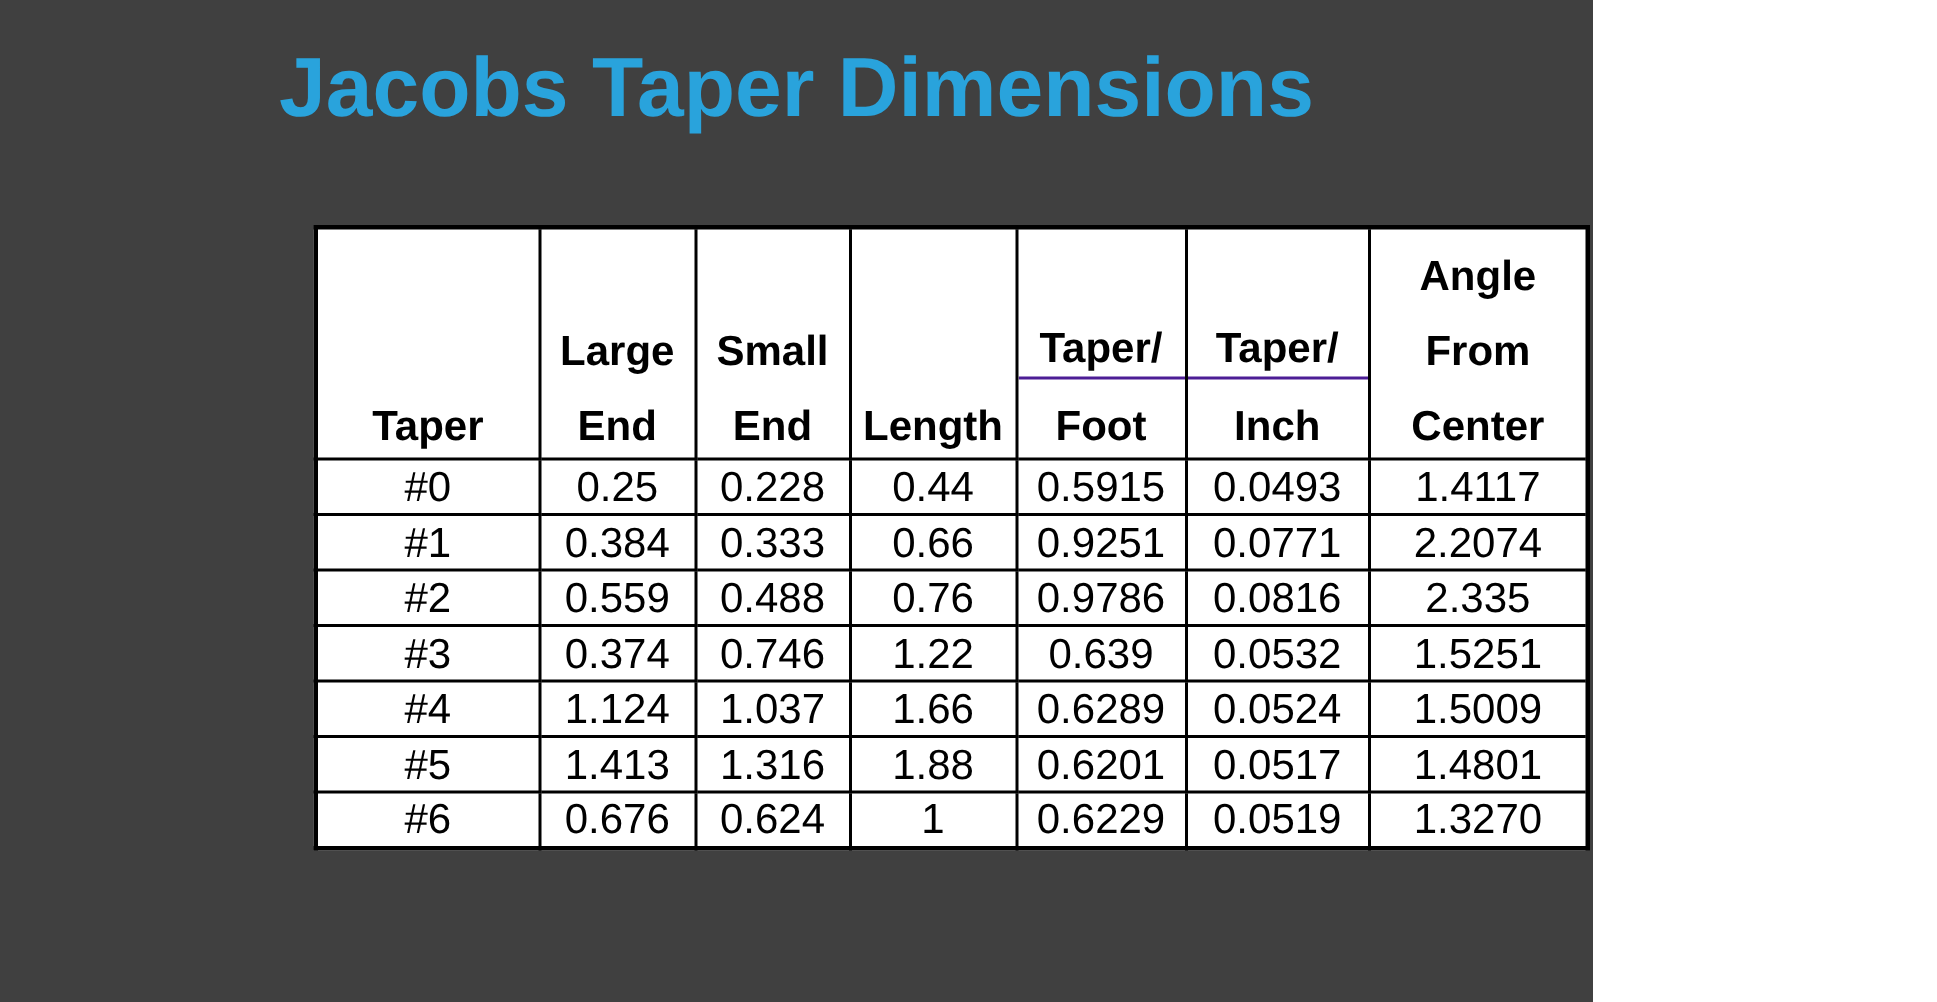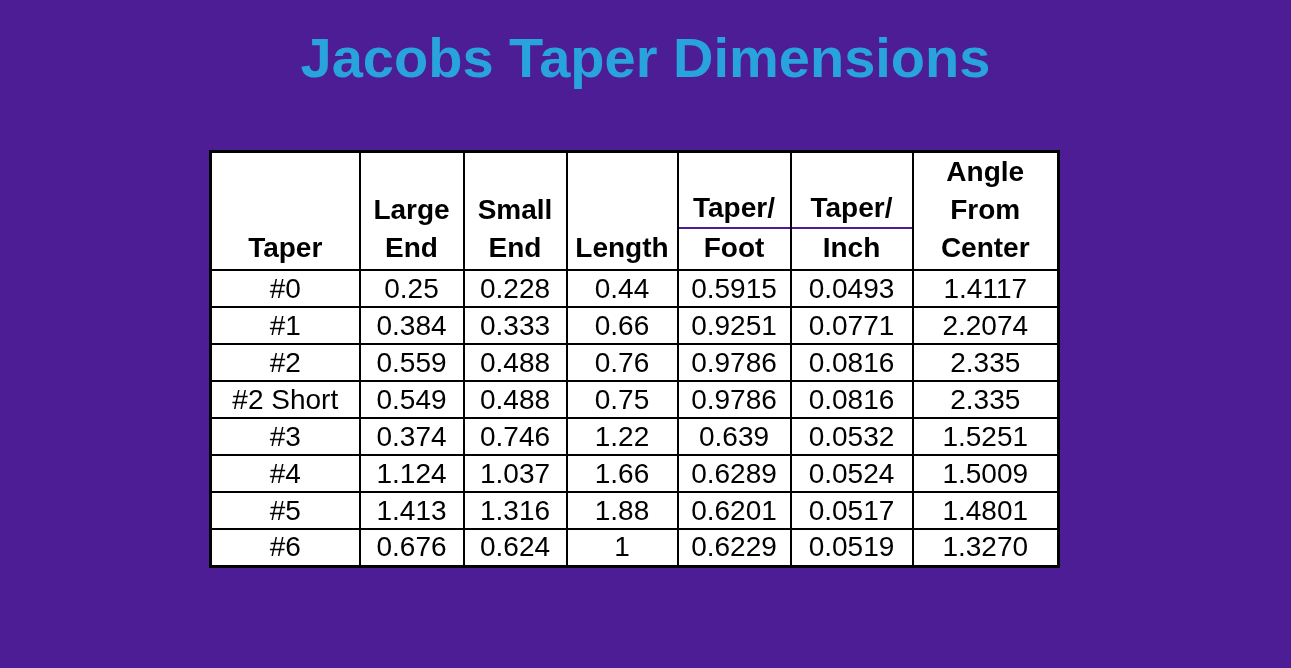--- a/index.html
+++ b/index.html
@@ -2,23 +2,23 @@
 <html><head>
 <meta charset="utf-8">
 <style>
   html, body {
     margin: 0;
     padding: 0;
     background: #ffffff;
   }
   .page {
     position: relative;
-    width: 1291px;
+    width: 1062px;
     height: 668px;
-    background: #4c1d95;
+    background: #404040;
     font-family: "Liberation Sans", sans-serif;
     overflow: hidden;
   }
   .title {
     position: absolute;
     top: 30px;
     left: 0;
     width: 100%;
     margin: 0;
     text-align: center;
@@ -60,20 +60,21 @@
     height: 37px;
   }
   .taper-table td {
     font-size: 28px;
     font-weight: normal;
     vertical-align: middle;
     white-space: nowrap;
   }
   .hdr-line {
     display: block;
+    margin-top: 12px;
   }
   .hdr-rule {
     border-bottom: 2px solid #4c1d95;
   }
 </style>
 </head>
 <body>
 
 <div class="page">
 
@@ -142,29 +143,20 @@
         <tr>
           <td>#2</td>
           <td>0.559</td>
           <td>0.488</td>
           <td>0.76</td>
           <td>0.9786</td>
           <td>0.0816</td>
           <td>2.335</td>
         </tr>
         <tr>
-          <td>#2 Short</td>
-          <td>0.549</td>
-          <td>0.488</td>
-          <td>0.75</td>
-          <td>0.9786</td>
-          <td>0.0816</td>
-          <td>2.335</td>
-        </tr>
-        <tr>
           <td>#3</td>
           <td>0.374</td>
           <td>0.746</td>
           <td>1.22</td>
           <td>0.639</td>
           <td>0.0532</td>
           <td>1.5251</td>
         </tr>
         <tr>
           <td>#4</td>

